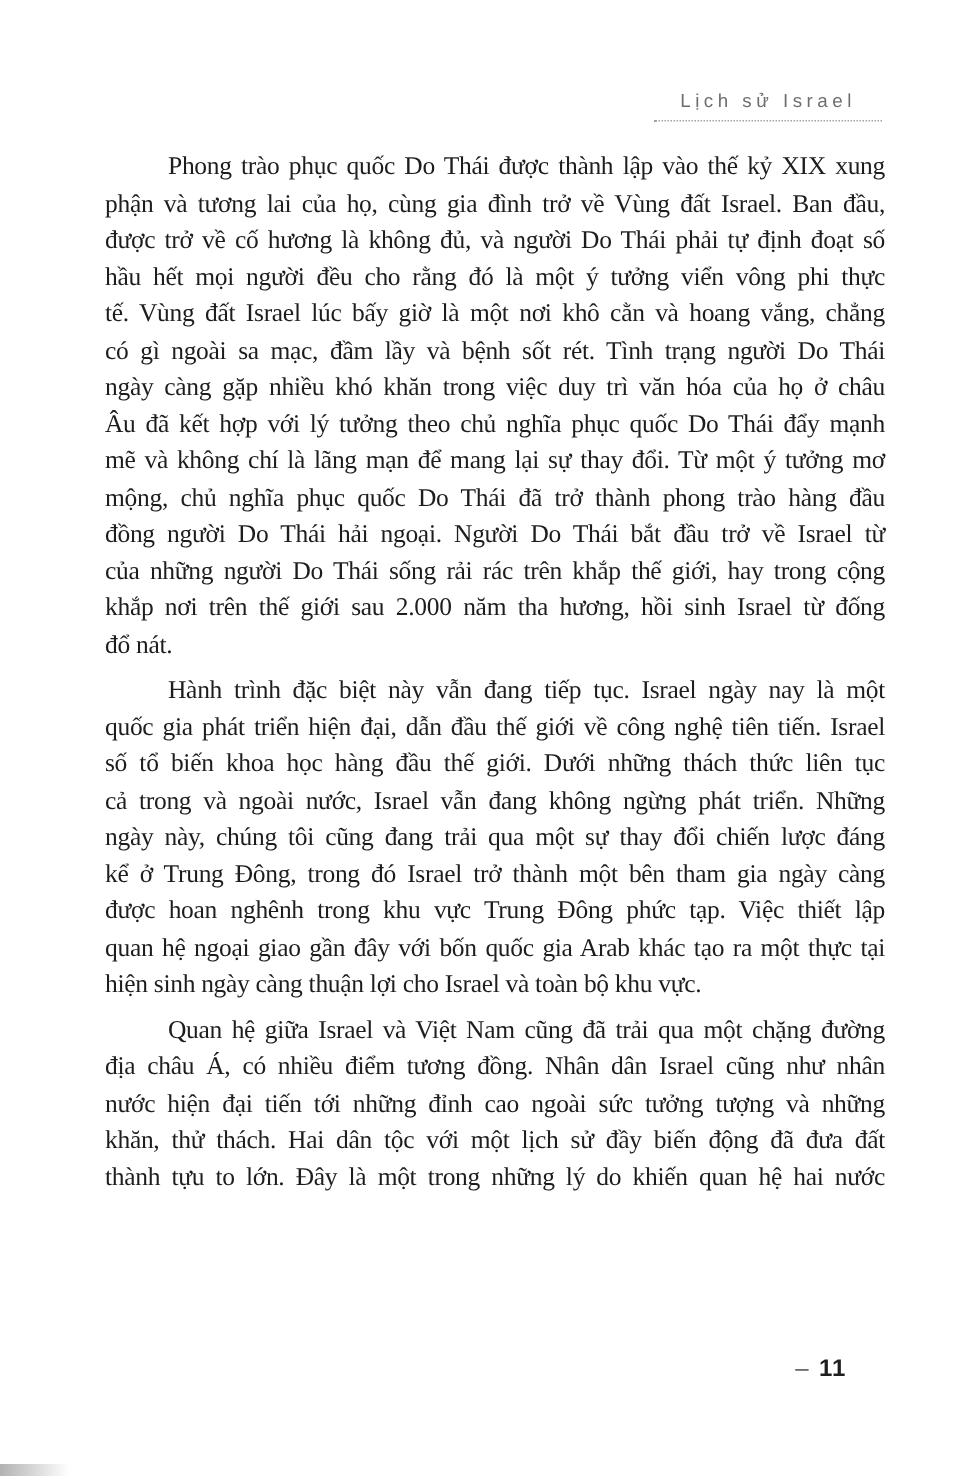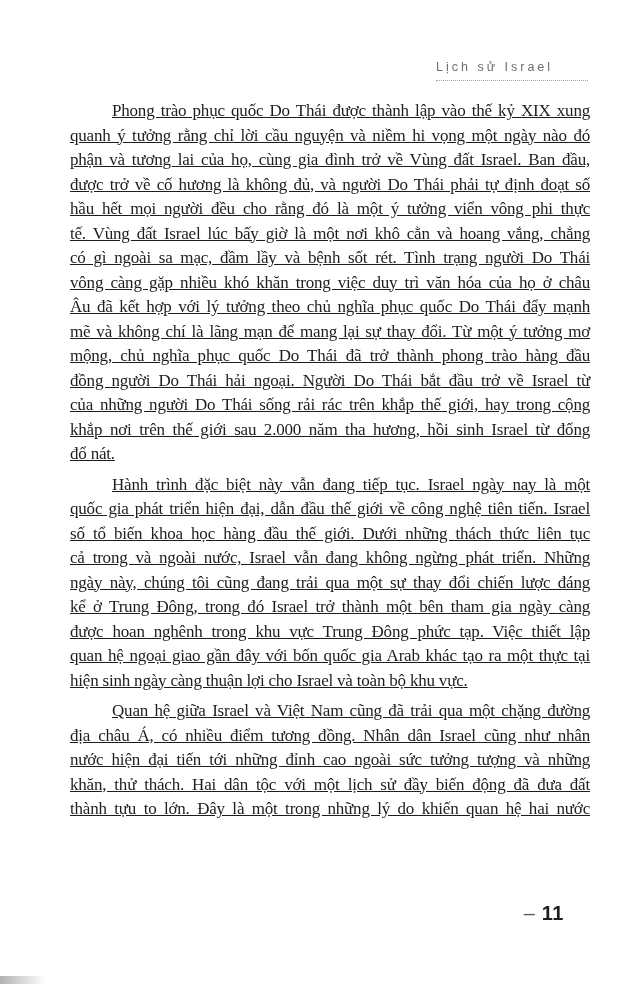--- a/index.html
+++ b/index.html
@@ -13,61 +13,60 @@
     height: 984px;
     background: #ffffff;
     overflow: hidden;
     font-family: "Liberation Serif", serif;
   }
   .running-header {
     position: absolute;
     top: 60px;
     right: 56px;
     width: 152px;
-    text-align: left;
+    text-align: center;
     font-family: "Liberation Sans", sans-serif;
     font-size: 12.5px;
     font-weight: 400;
     letter-spacing: 3px;
     color: #6e6e6e;
     padding-bottom: 6px;
     border-bottom: 1px dotted #a3a3a3;
   }
   .body-text {
     position: absolute;
     left: 70px;
     top: 99px;
     width: 520px;
     color: #1d1d1d;
     font-size: 17px;
     line-height: 24.5px;
     letter-spacing: -0.2px;
   }
   .paragraph {
     margin: 0 0 6px 0;
-    text-decoration: underline;
   }
   .line {
     text-align: justify;
     text-align-last: justify;
     white-space: nowrap;
   }
   .line.first {
     text-indent: 42px;
   }
   .paragraph.short-last .line.last {
     text-align-last: left;
     white-space: normal;
   }
   .page-number {
     position: absolute;
     top: 905px;
     right: 80px;
     font-family: "Liberation Sans", sans-serif;
-    font-size: 20px;
+    font-size: 16px;
     line-height: 16px;
   }
   .page-number .dash {
     color: #5a5a5a;
     font-weight: 400;
     margin-right: 7px;
   }
   .page-number .num {
     color: #1f1f1f;
     font-weight: 700;
@@ -85,27 +84,26 @@
 </head>
 <body>
 
 <div class="page">
 
   <div class="running-header">Lịch sử Israel</div>
 
   <div class="body-text">
       <div class="paragraph short-last">
         <div class="line first">Phong trào phục quốc Do Thái được thành lập vào thế kỷ XIX xung</div>
-        <div class="line">quanh ý tưởng rằng chỉ lời cầu nguyện và niềm hi vọng một ngày nào đó</div>
         <div class="line">phận và tương lai của họ, cùng gia đình trở về Vùng đất Israel. Ban đầu,</div>
         <div class="line">được trở về cố hương là không đủ, và người Do Thái phải tự định đoạt số</div>
         <div class="line">hầu hết mọi người đều cho rằng đó là một ý tưởng viển vông phi thực</div>
         <div class="line">tế. Vùng đất Israel lúc bấy giờ là một nơi khô cằn và hoang vắng, chẳng</div>
         <div class="line">có gì ngoài sa mạc, đầm lầy và bệnh sốt rét. Tình trạng người Do Thái</div>
-        <div class="line">vông càng gặp nhiều khó khăn trong việc duy trì văn hóa của họ ở châu</div>
+        <div class="line">ngày càng gặp nhiều khó khăn trong việc duy trì văn hóa của họ ở châu</div>
         <div class="line">Âu đã kết hợp với lý tưởng theo chủ nghĩa phục quốc Do Thái đẩy mạnh</div>
         <div class="line">mẽ và không chí là lãng mạn để mang lại sự thay đổi. Từ một ý tưởng mơ</div>
         <div class="line">mộng, chủ nghĩa phục quốc Do Thái đã trở thành phong trào hàng đầu</div>
         <div class="line">đồng người Do Thái hải ngoại. Người Do Thái bắt đầu trở về Israel từ</div>
         <div class="line">của những người Do Thái sống rải rác trên khắp thế giới, hay trong cộng</div>
         <div class="line">khắp nơi trên thế giới sau 2.000 năm tha hương, hồi sinh Israel từ đống</div>
         <div class="line last">đổ nát.</div>
       </div>
       <div class="paragraph short-last">
         <div class="line first">Hành trình đặc biệt này vẫn đang tiếp tục. Israel ngày nay là một</div>

